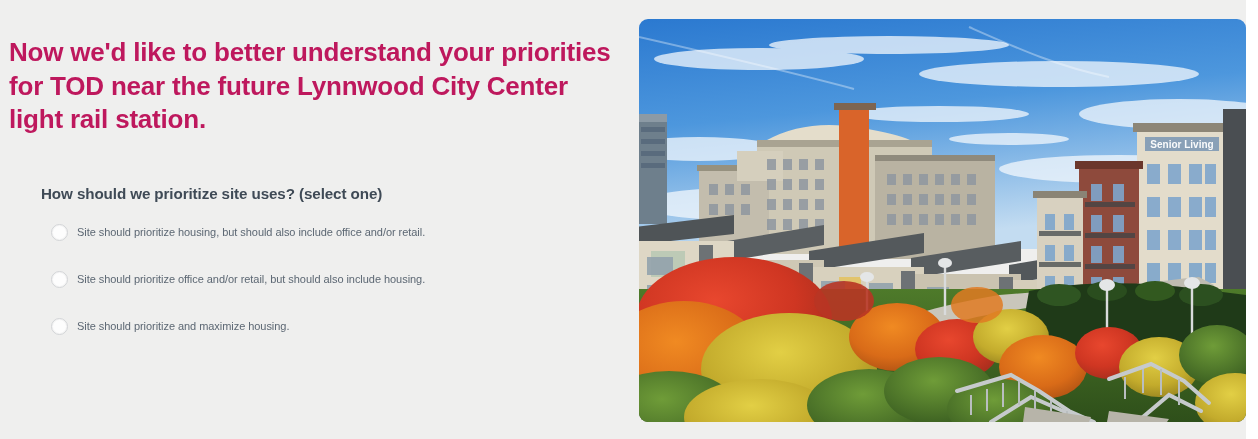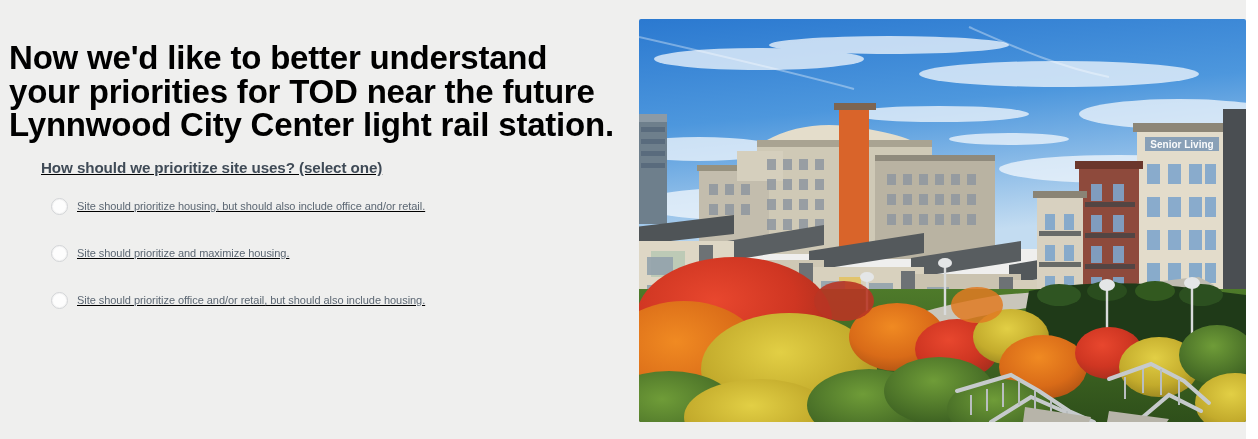--- a/index.html
+++ b/index.html
@@ -18,32 +18,31 @@
     position: absolute;
     left: 0; top: 0;
     width: 639px; height: 439px;
     background: #efefee;
   }
 
   #page-title {
     position: absolute;
     left: 9px; top: 19px;
     width: 610px;
-    color: #000000;
+    color: #be185d;
     font-weight: bold;
-    font-size: 33px;
+    font-size: 26px;
     line-height: 33.5px;
     letter-spacing: -0.2px;
   }
 
   #question-block {
     position: absolute;
-    left: 41px; top: 158px;
+    left: 41px; top: 184px;
     width: 560px;
-    text-decoration: underline;
   }
 
   #question-label {
     color: #3f4a56;
     font-weight: bold;
     font-size: 15.2px;
     line-height: 20px;
     letter-spacing: -0.1px;
     margin: 0 0 11px 0;
   }
@@ -68,21 +67,21 @@
     background: #fdfdfd;
     border: 1px solid #d2d4d6;
     box-shadow: inset 0 0 0 1px #f4f4f4;
   }
 
   
   #photo-frame {
     position: absolute;
     left: 639px; top: 19px;
     width: 607px; height: 403px;
-    border-radius: 2px;
+    border-radius: 9px;
     overflow: hidden;
   }
   #photo-frame svg { display: block; width: 100%; height: 100%; }
 
   #right-gutter {
     position: absolute;
     left: 1246px; top: 0;
     width: 12px; height: 439px;
     background: #ffffff;
   }
@@ -96,28 +95,28 @@
 
   <div id="question-block">
 
     <div id="question-label">How should we prioritize site uses? (select one)</div>
 
     <div class="option-row">
       <span class="radio-mark"></span>
       <span>Site should prioritize housing, but should also include office and/or retail.</span>
     </div>
 
+    <div class="option-row wide">
+      <span class="radio-mark"></span>
+      <span>Site should prioritize office and/or retail, but should also include housing.</span>
+    </div>
+
     <div class="option-row">
       <span class="radio-mark"></span>
       <span>Site should prioritize and maximize housing.</span>
-    </div>
-
-    <div class="option-row wide">
-      <span class="radio-mark"></span>
-      <span>Site should prioritize office and/or retail, but should also include housing.</span>
     </div>
 
   </div>
 </div>
 
 <div id="photo-frame">
   <svg viewBox="0 0 607 403" preserveAspectRatio="none">
     <defs>
       <linearGradient id="skyGrad" x1="0" y1="0" x2="0.25" y2="1">
         <stop offset="0%" stop-color="#2b79d0"></stop>

